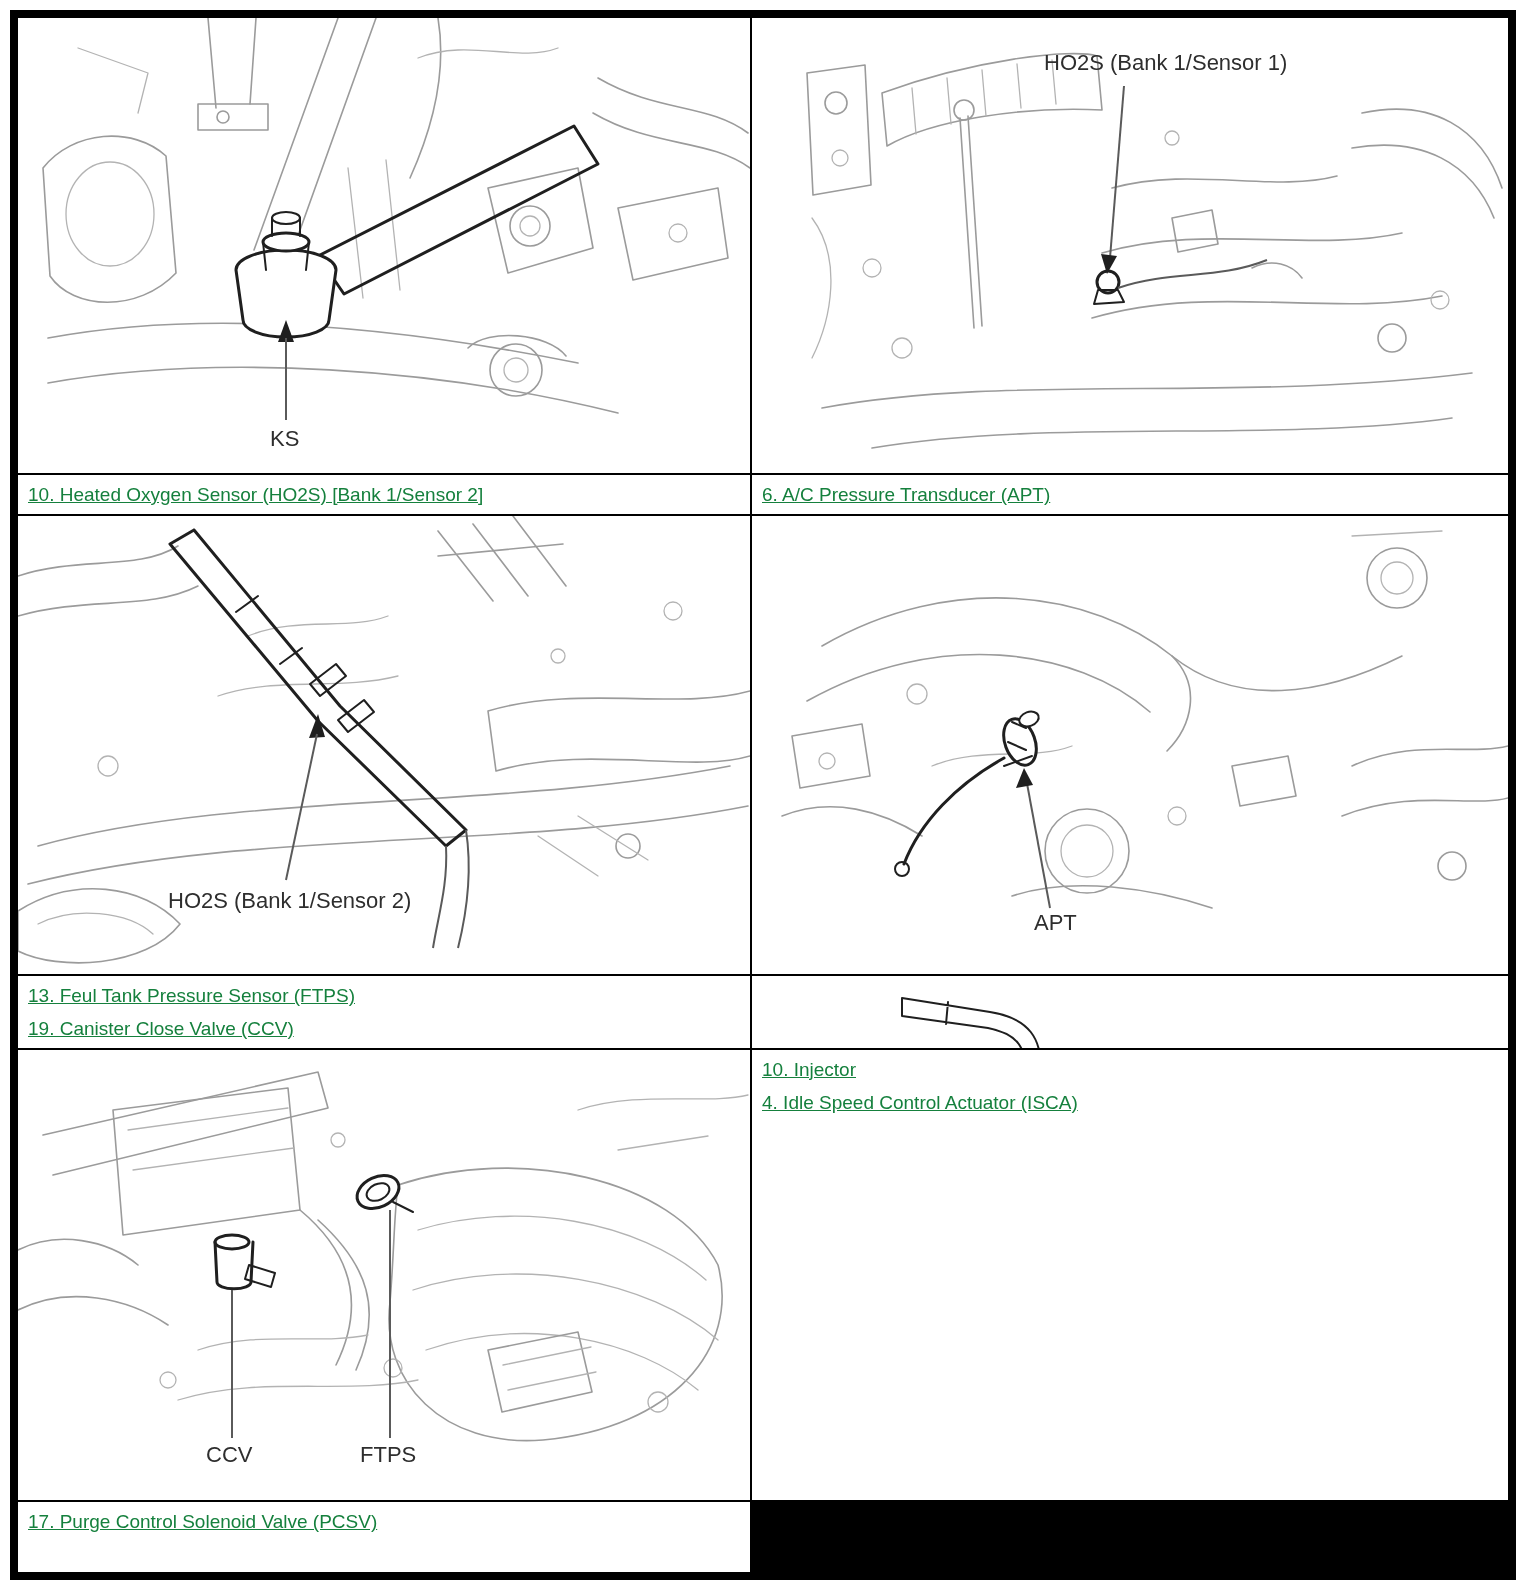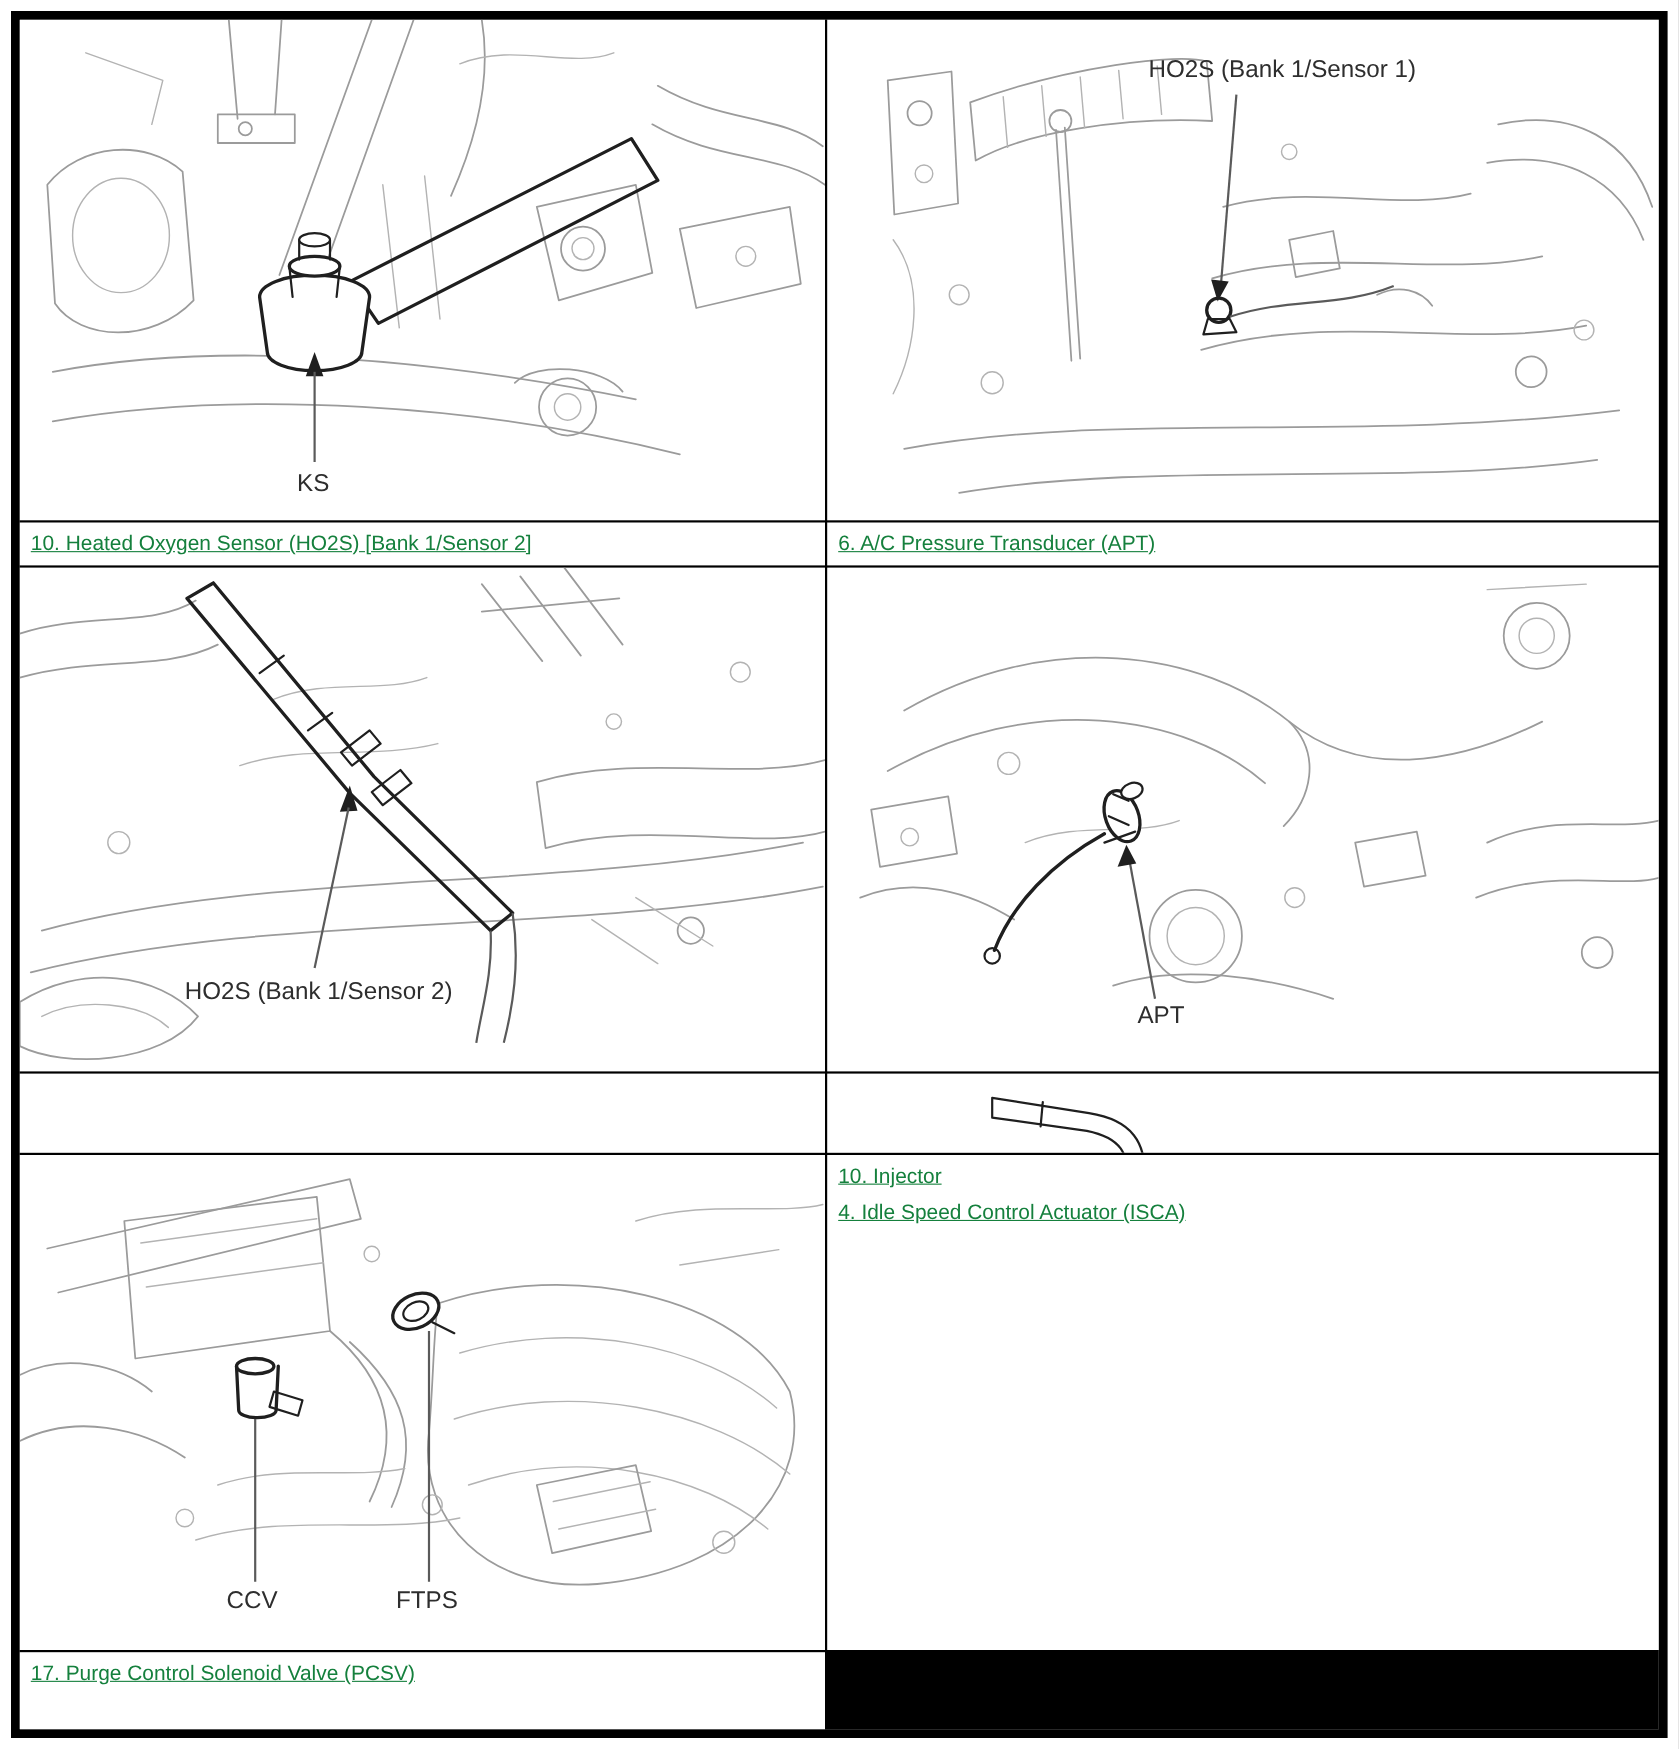--- a/index.html
+++ b/index.html
@@ -173,20 +173,22 @@
           </g>
           <g>
             <path class="leader" d="M298,392 L274,262"></path>
             <polygon class="ahead" points="272,252 264,272 281,269"></polygon>
           </g>
           <text class="svglabel" x="282" y="414">APT</text>
         </svg>
       </div>
 
       <div class="cell caption">
+        <span class="cap-line">13. Feul Tank Pressure Sensor (FTPS)</span>
+        <span class="cap-line">19. Canister Close Valve (CCV)</span>
       </div>
 
       <div class="cell">
         <svg width="756" height="450" viewBox="0 0 756 450">
           <g>
             <path class="darkthin" d="M150,22 L238,36 C276,42 292,62 288,100 M150,40 L236,52 C266,58 276,72 272,102 M150,22 l0,18 M196,26 l-2,22"></path>
             <ellipse class="dark" cx="258" cy="152" rx="152" ry="64"></ellipse>
             <ellipse class="art" cx="258" cy="152" rx="136" ry="53"></ellipse>
             <ellipse class="art2" cx="258" cy="152" rx="118" ry="44"></ellipse>
             <path class="dark fillwhite" d="M232,100 l52,-10 l26,22 l4,34 l-50,12 l-30,-24 z"></path>

